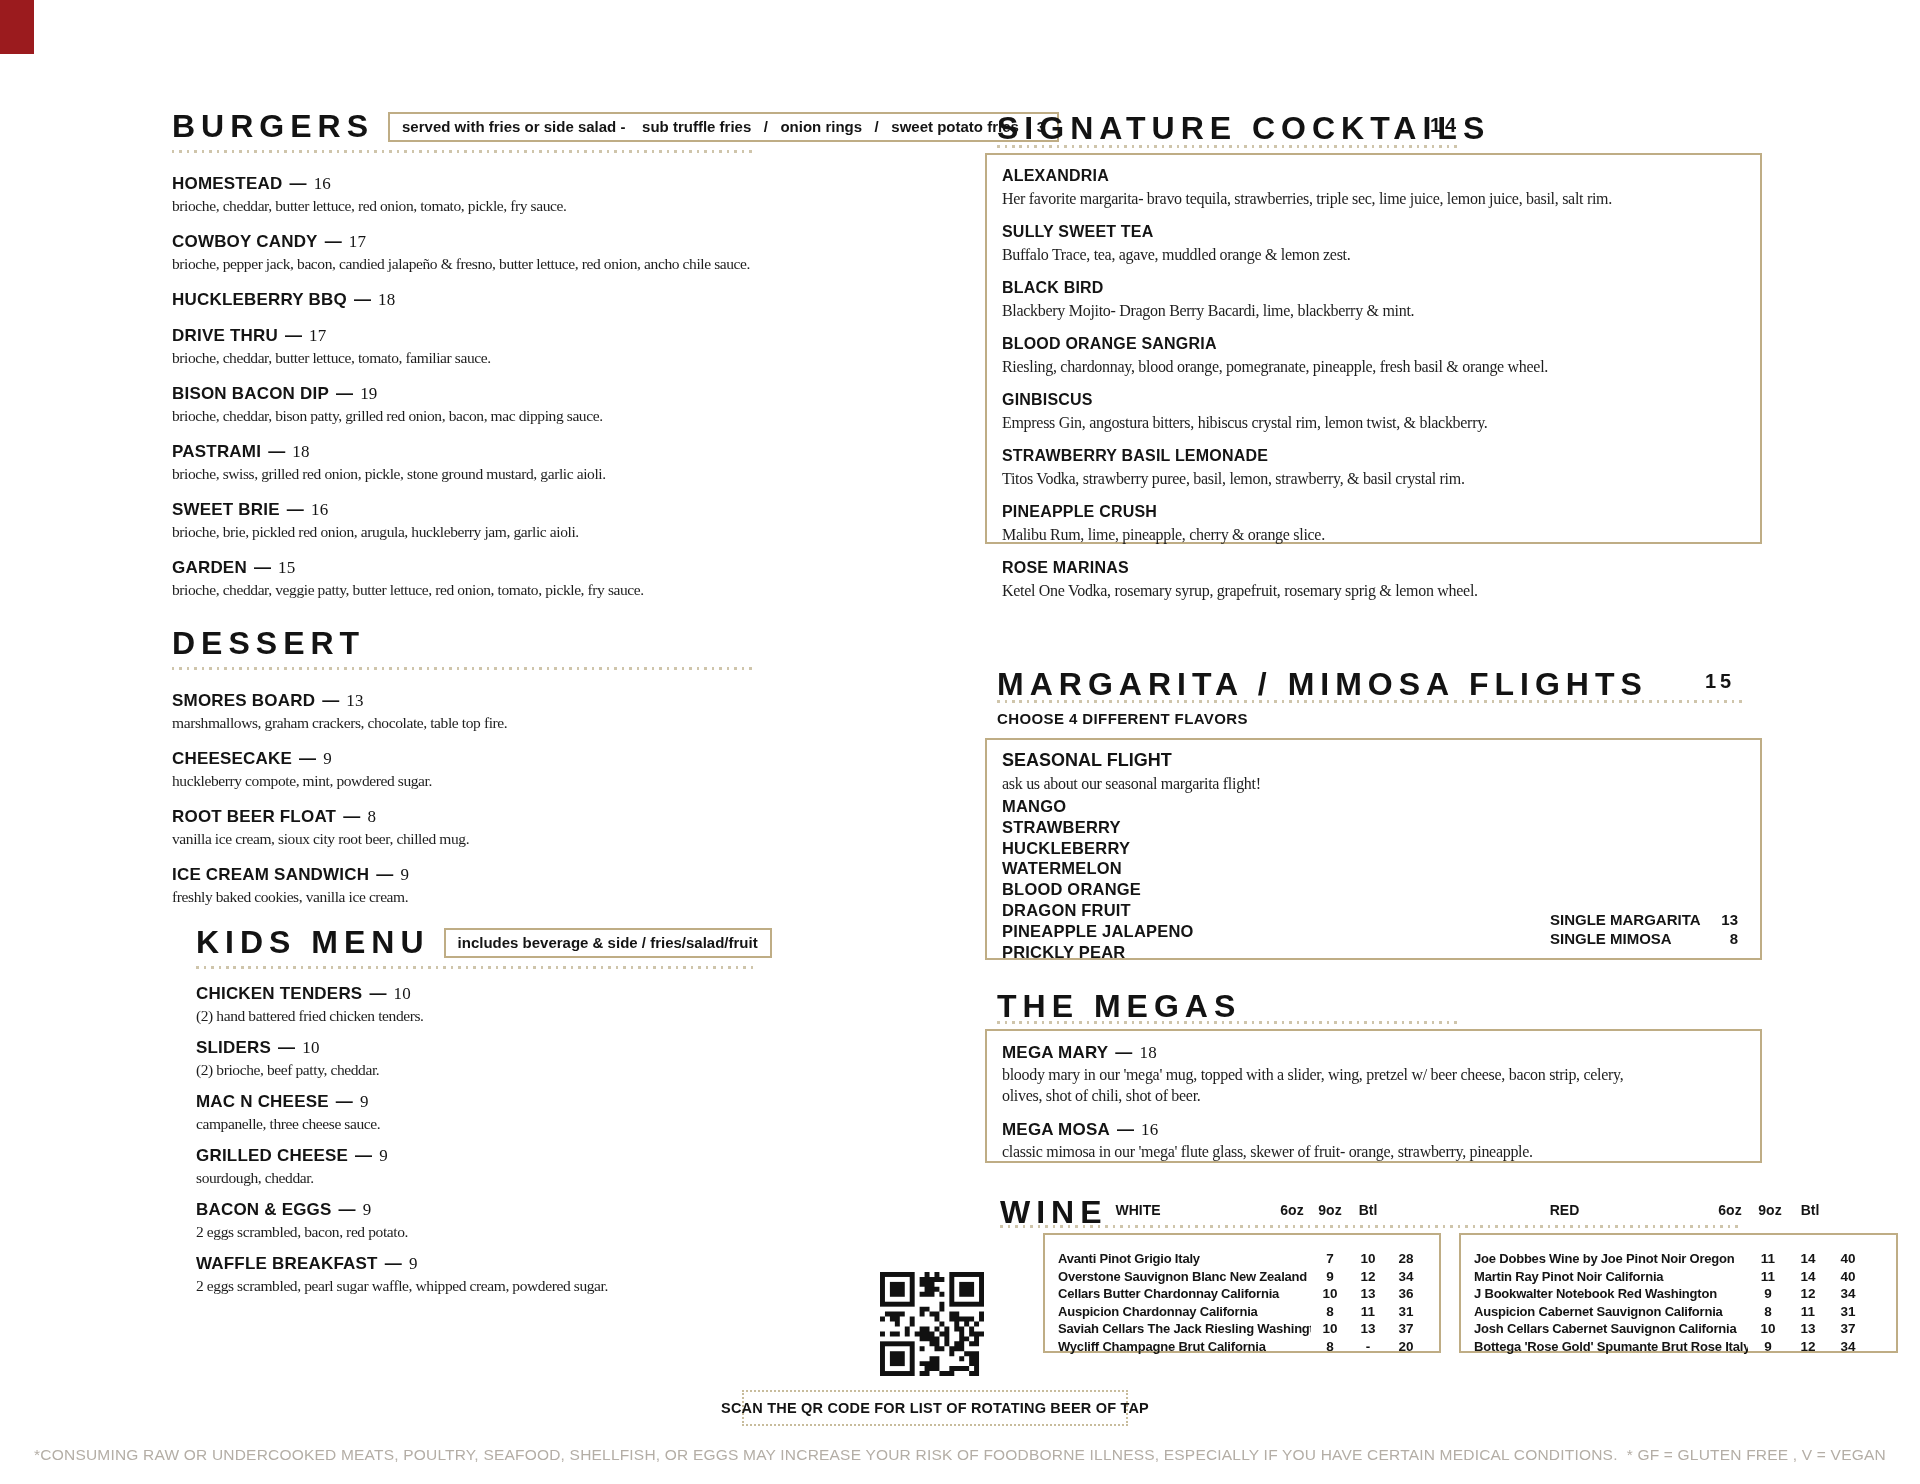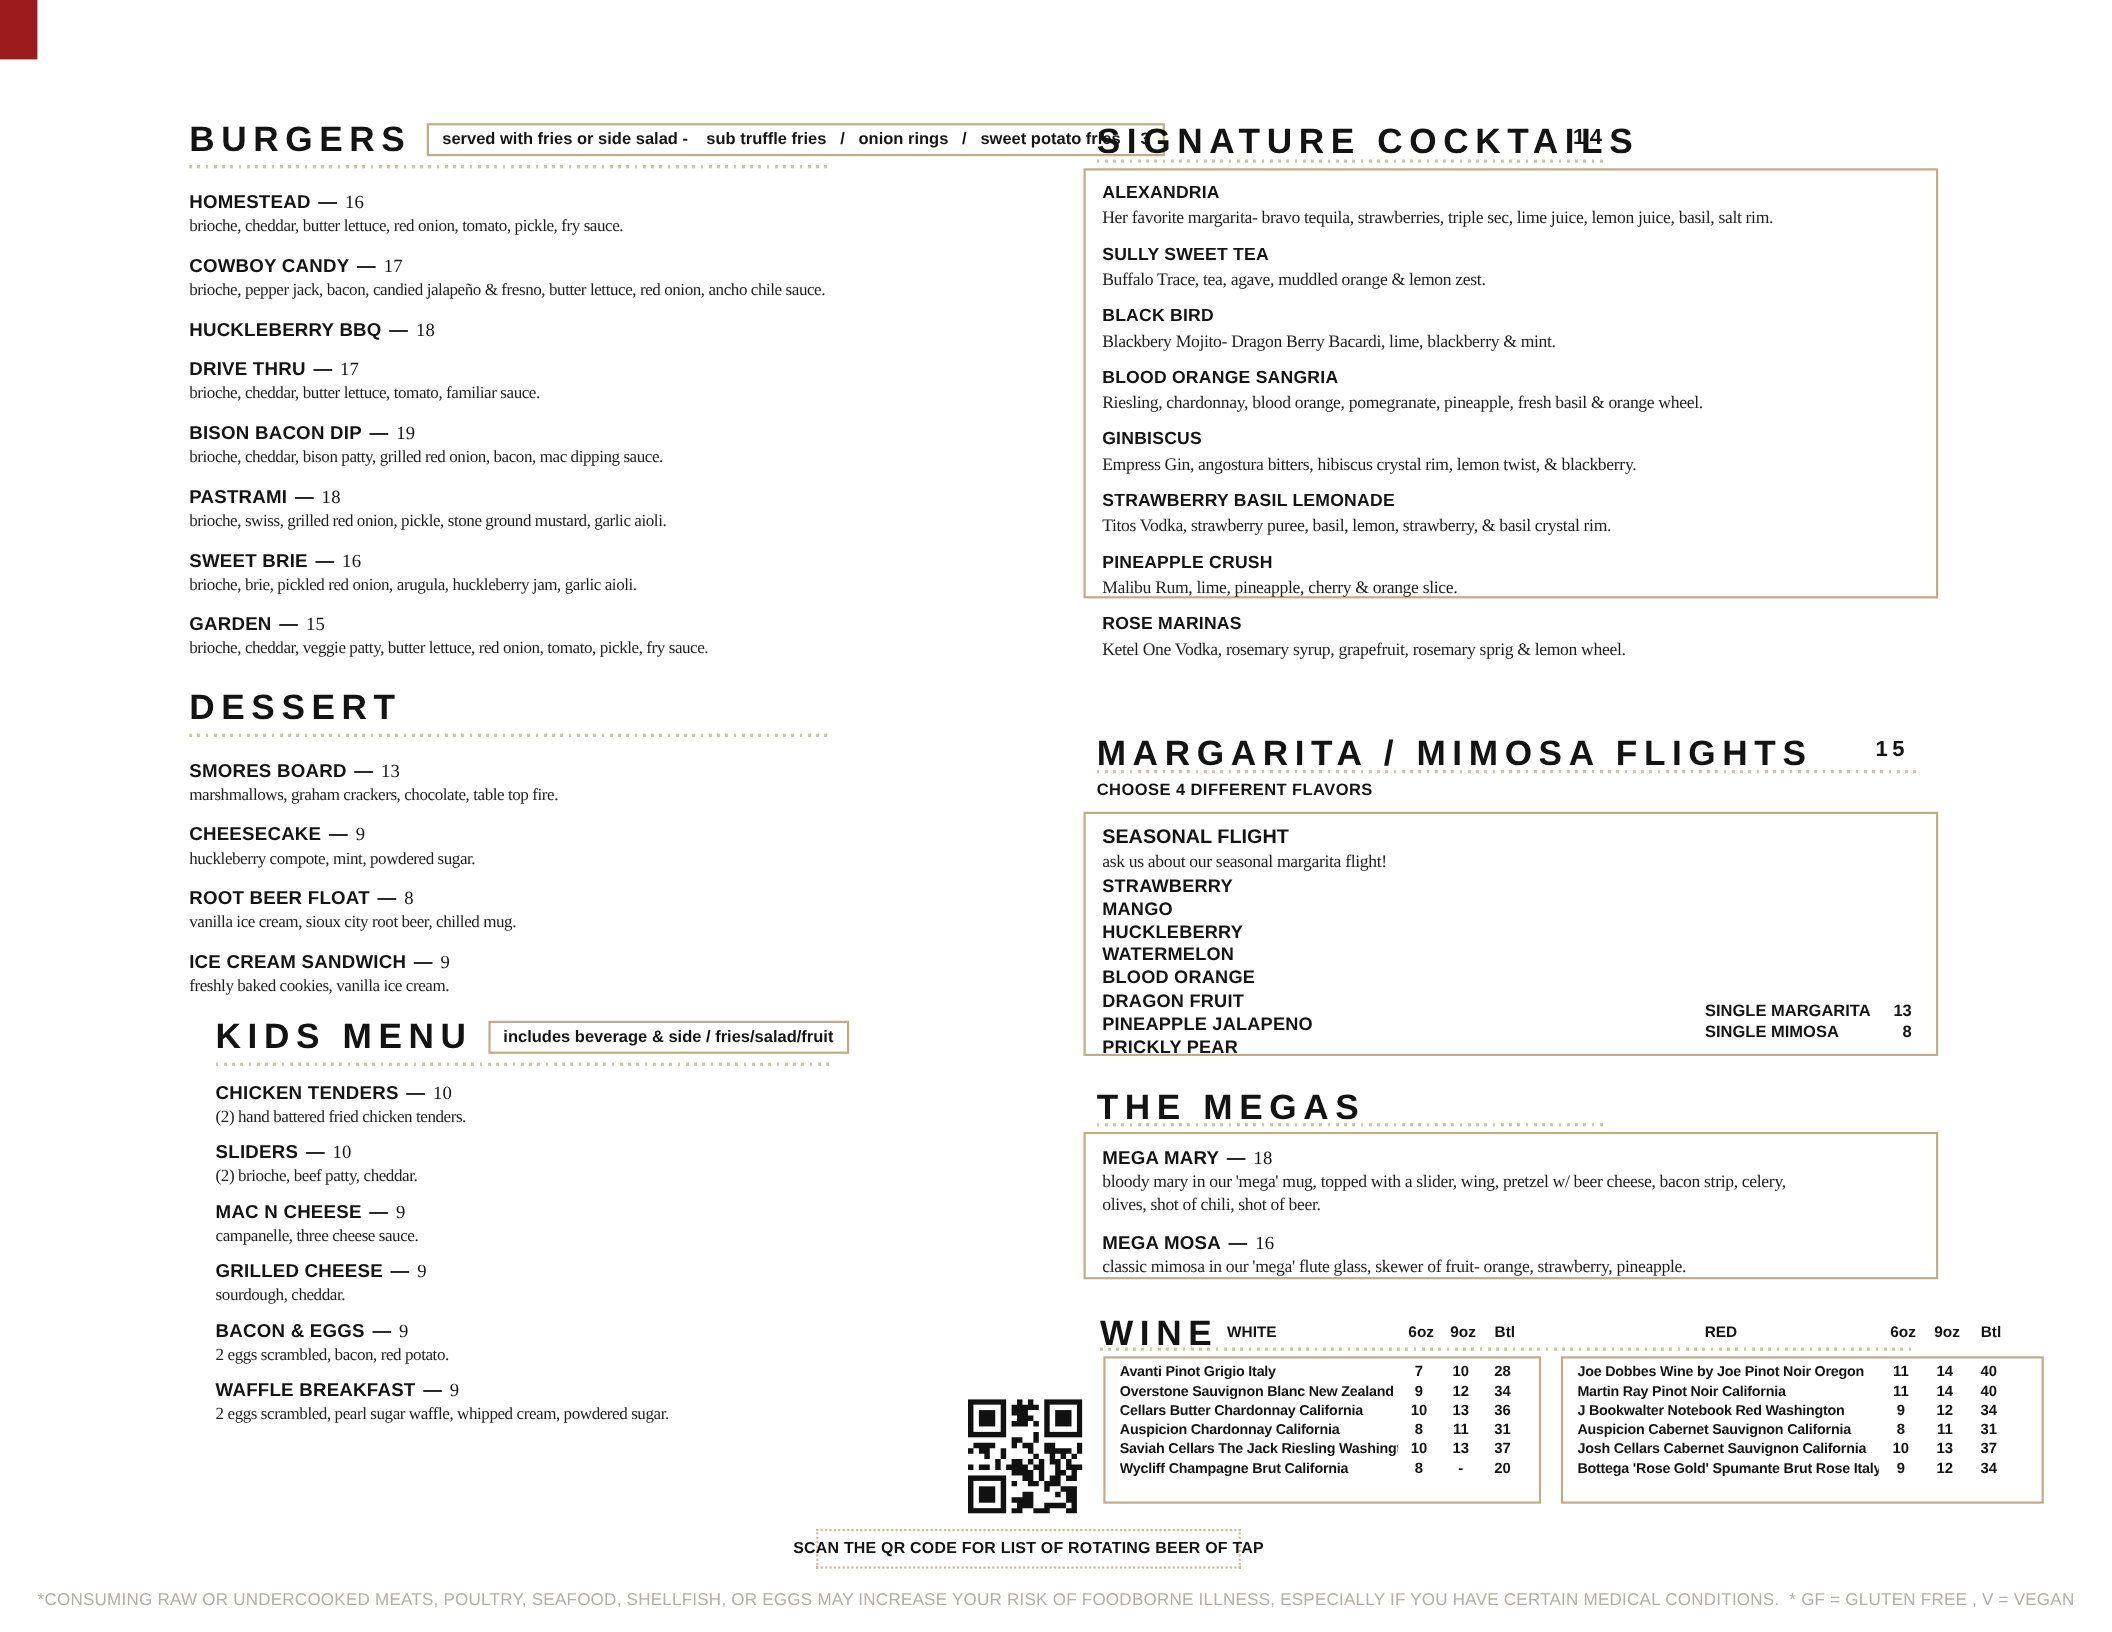--- a/index.html
+++ b/index.html
@@ -52,21 +52,21 @@
   .mg{margin-bottom:13px;}
   .mg .md{font-size:16px;letter-spacing:-.3px;line-height:21px;max-width:660px;}
 
   
   .wine-title{left:15px;top:1086px;}
   .whead{top:1094px;display:grid;font-size:14px;font-weight:bold;}
   .whead span{text-align:center;}
   .whead-white{left:18px;width:398px;grid-template-columns:1fr 38px 38px 38px;padding-right:14px;box-sizing:border-box;}
   .whead-red{left:434px;width:439px;grid-template-columns:1fr 40px 40px 40px;padding-right:28px;box-sizing:border-box;}
   .wine-dots{left:15px;top:1117px;width:742px;}
-  .wbox{top:1125px;height:134px;padding:3px 0;position:absolute;}
+  .wbox{top:1125px;height:120px;padding:15px 0;position:absolute;margin-left:40px;}
   .wbox-white{left:18px;width:398px;}
   .wbox-red{left:434px;width:439px;}
   .wrow{display:grid;line-height:17.6px;padding-left:13px;box-sizing:border-box;}
   .wbox-white .wrow{grid-template-columns:1fr 38px 38px 38px;padding-right:14px;}
   .wbox-red .wrow{grid-template-columns:1fr 40px 40px 40px;padding-right:28px;}
   .wname{font-size:13px;font-weight:bold;letter-spacing:-.2px;white-space:nowrap;overflow:hidden;}
   .wp{font-size:13.5px;font-weight:bold;text-align:center;}
 
   
   .qr{position:absolute;left:880px;top:1272px;width:104px;height:104px;}
@@ -229,22 +229,22 @@
   <div class="rc-abs rc-head" style="top:558px;">
     <span class="sec-title">MARGARITA / MIMOSA FLIGHTS</span>
   </div>
   <div class="rc-abs rc-price" style="left:720px;top:562px;">15</div>
   <div class="rc-abs dotline" style="left:12px;top:592px;width:748px;"></div>
   <div class="rc-abs choose" style="left:12px;top:602px;">CHOOSE 4 DIFFERENT FLAVORS</div>
 
   <div class="box flight-box">
     <div class="fl-head">SEASONAL FLIGHT</div>
     <div class="fl-note">ask us about our seasonal margarita flight!</div>
+    <div class="flav">MANGO</div>
     <div class="flav">STRAWBERRY</div>
-    <div class="flav">MANGO</div>
     <div class="flav">HUCKLEBERRY</div>
     <div class="flav">WATERMELON</div>
     <div class="flav">BLOOD ORANGE</div>
     <div class="flav">DRAGON FRUIT</div>
     <div class="flav">PINEAPPLE JALAPENO</div>
     <div class="flav">PRICKLY PEAR</div>
     <div class="singles">
       <div class="single">
           <span class="sl">SINGLE MARGARITA</span>
           <span class="sp">13</span>

